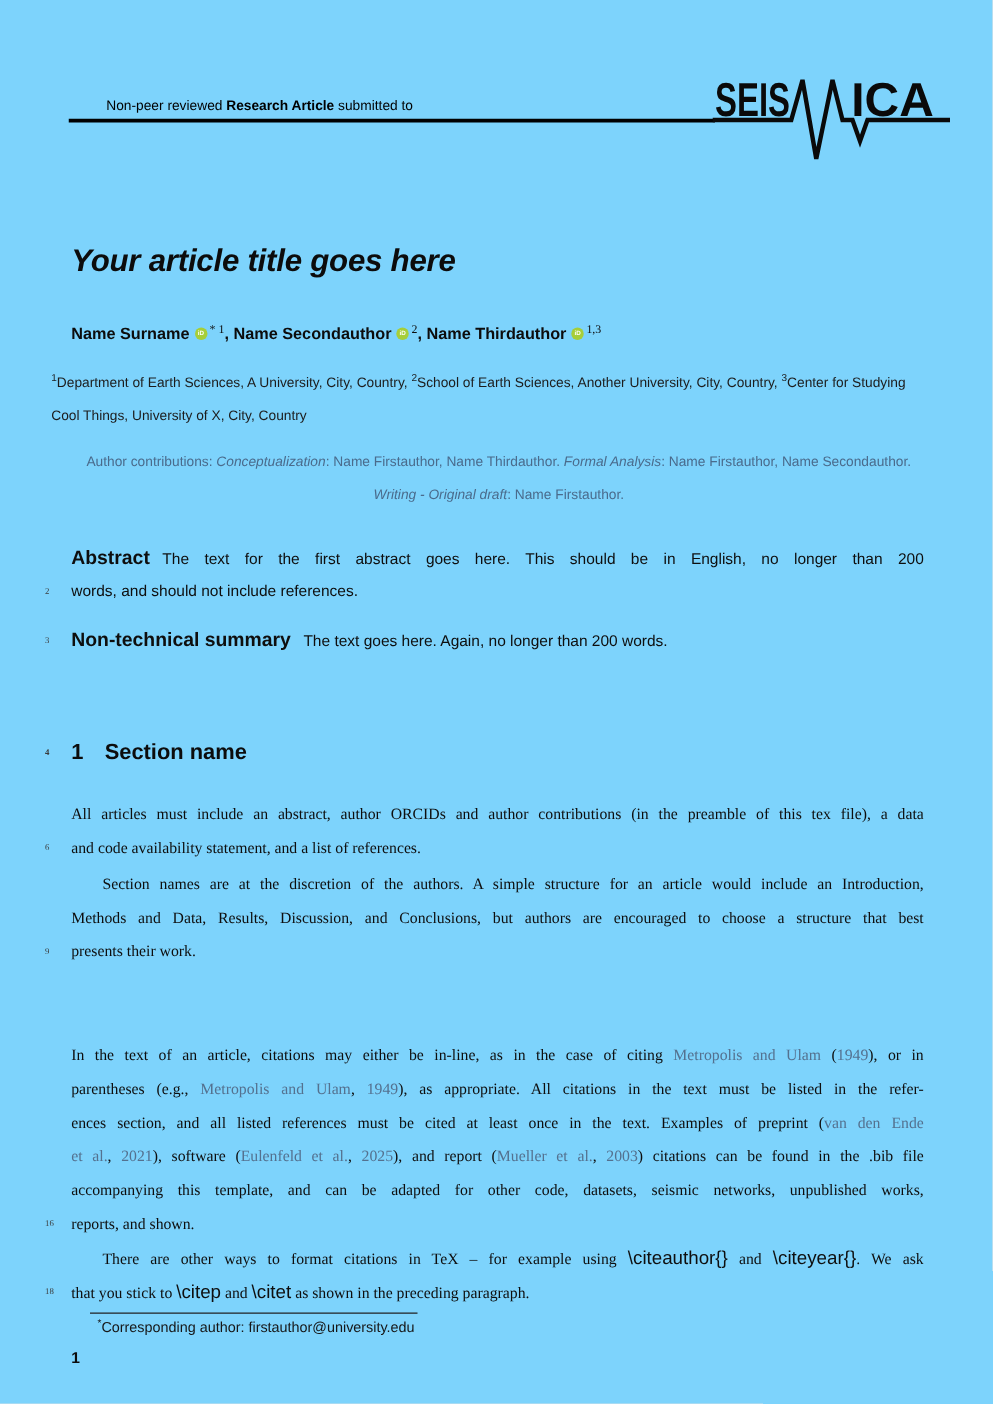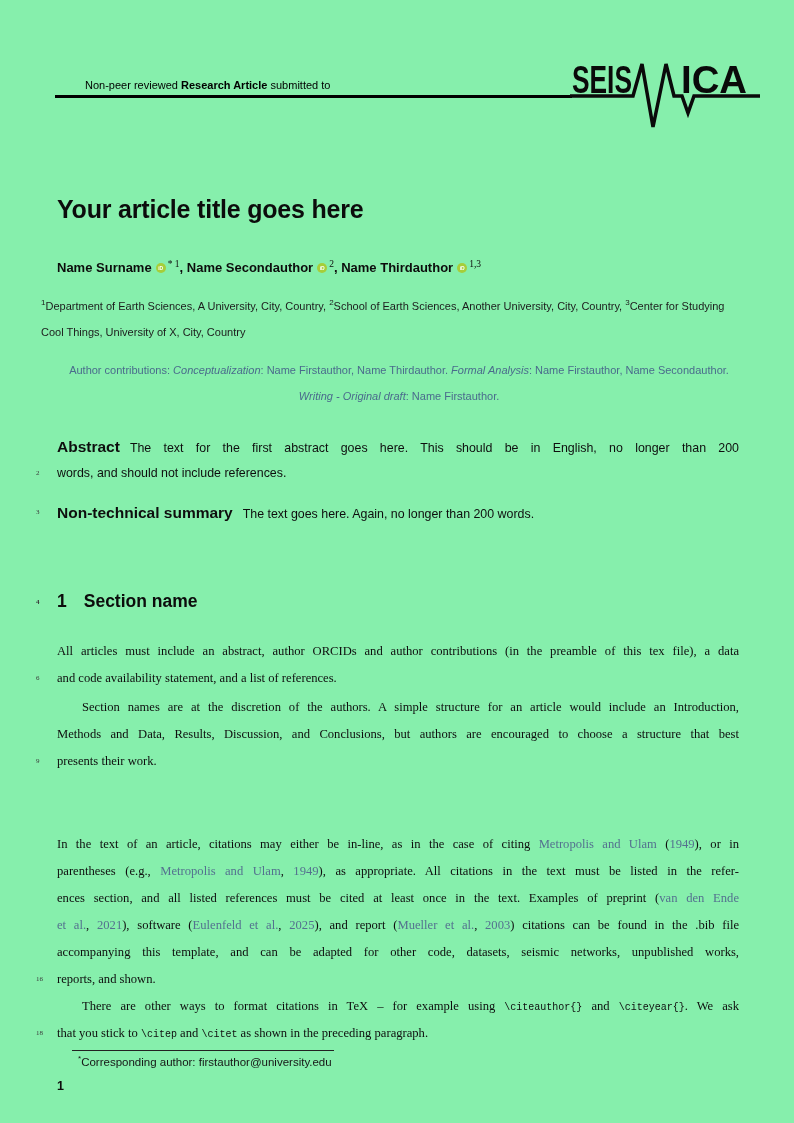--- a/index.html
+++ b/index.html
@@ -1,27 +1,27 @@
 <!DOCTYPE html>
 <html style="--link: #54718f; --contrib: #4a6b8c; --orcid: #a6ce39;"><head>
 <meta charset="utf-8">
 <style>
   html,body{margin:0;padding:0;background:#e8e8e8;}
-  .page{position:relative;width:794px;height:1123px;background:#86efac;margin:0 auto;
+  .page{position:relative;width:794px;height:1123px;background:#7dd3fc;margin:0 auto;
         font-family:"Liberation Sans",sans-serif;color:#111;overflow:hidden;}
 
   
   .header-meta{position:absolute;left:85px;top:79px;font-size:11px;color:#000;}
   .header-meta .hb{font-weight:700;}
   .header-rule{position:absolute;left:55px;top:95px;width:517px;height:2.6px;background:#000;}
   .logo-svg{position:absolute;left:570px;top:55px;}
   .logo-text{font-family:"Liberation Sans",sans-serif;font-weight:700;font-size:38px;fill:#0a0a0a;}
 
   
-  .article-title{position:absolute;left:57px;top:178px;font-size:25px;font-weight:700;color:#0c0c0c;letter-spacing:-0.2px;}
+  .article-title{position:absolute;left:57px;top:178px;font-size:25px;font-weight:700;color:#0c0c0c;letter-spacing:-0.2px;font-style:italic;}
   .authors{position:absolute;left:57px;top:259px;font-size:13px;font-weight:700;color:#0c0c0c;}
   .authors sup{font-family:"Liberation Serif",serif;font-weight:400;font-size:9.5px;}
   .orcid{display:inline-block;width:10px;height:10px;border-radius:50%;background:var(--orcid,#a6ce39);
          vertical-align:-1px;margin:0 2px 0 4px;position:relative;}
   .orcid::after{content:"iD";position:absolute;left:0;top:0;width:10px;height:10px;line-height:10px;
          text-align:center;font-size:5px;font-weight:700;color:#fff;}
   .affiliations{position:absolute;left:41px;top:290px;width:684px;font-size:11px;font-weight:400;
          color:#1c1c1c;line-height:26px;}
   .affiliations sup{font-size:8px;}
   .contributions{position:absolute;left:57px;top:357px;width:684px;font-size:11px;color:var(--contrib,#4a6b8c);
@@ -34,21 +34,21 @@
   .line.wrapok{white-space:normal;}
   .line.sans{font-size:12.4px;font-family:"Liberation Sans",sans-serif;color:#0e0e0e;}
   .line.serif{font-size:12.6px;font-family:"Liberation Serif",serif;color:#0e0e0e;}
   .line.j{text-align:justify;text-align-last:justify;white-space:normal;overflow:hidden;}
   .lnum{position:absolute;left:-21px;top:0;width:14px;line-height:27px;font-size:7px;
         font-family:"Liberation Serif",serif;color:#3a3a3a;text-align:left;}
   .ibold{font-weight:700;font-size:15.5px;font-family:"Liberation Sans",sans-serif;}
   .sp{display:inline-block;width:10px;}
   .ind{display:inline-block;width:25px;}
   .cite{color:var(--link,#54718f);}
-  .mono{font-family:Liberation Mono, monospace;font-size:10px;}
+  .mono{font-family:Liberation Sans, sans-serif;font-size:15px;}
   .heading{position:relative;font-family:"Liberation Sans",sans-serif;font-weight:700;color:#0c0c0c;}
   .heading.h1{font-size:17.5px;}
   .heading.h2{font-size:14.8px;}
   .heading .hnum{display:inline-block;margin-right:17px;}
   .heading .lnum{line-height:22px;}
 
   
   .foot-rule{position:absolute;left:72px;top:1050px;width:262px;height:1.2px;background:#222;}
   .footnote{position:absolute;left:78px;top:1054px;font-size:11.5px;color:#161616;}
   .footnote sup{font-size:8px;}

